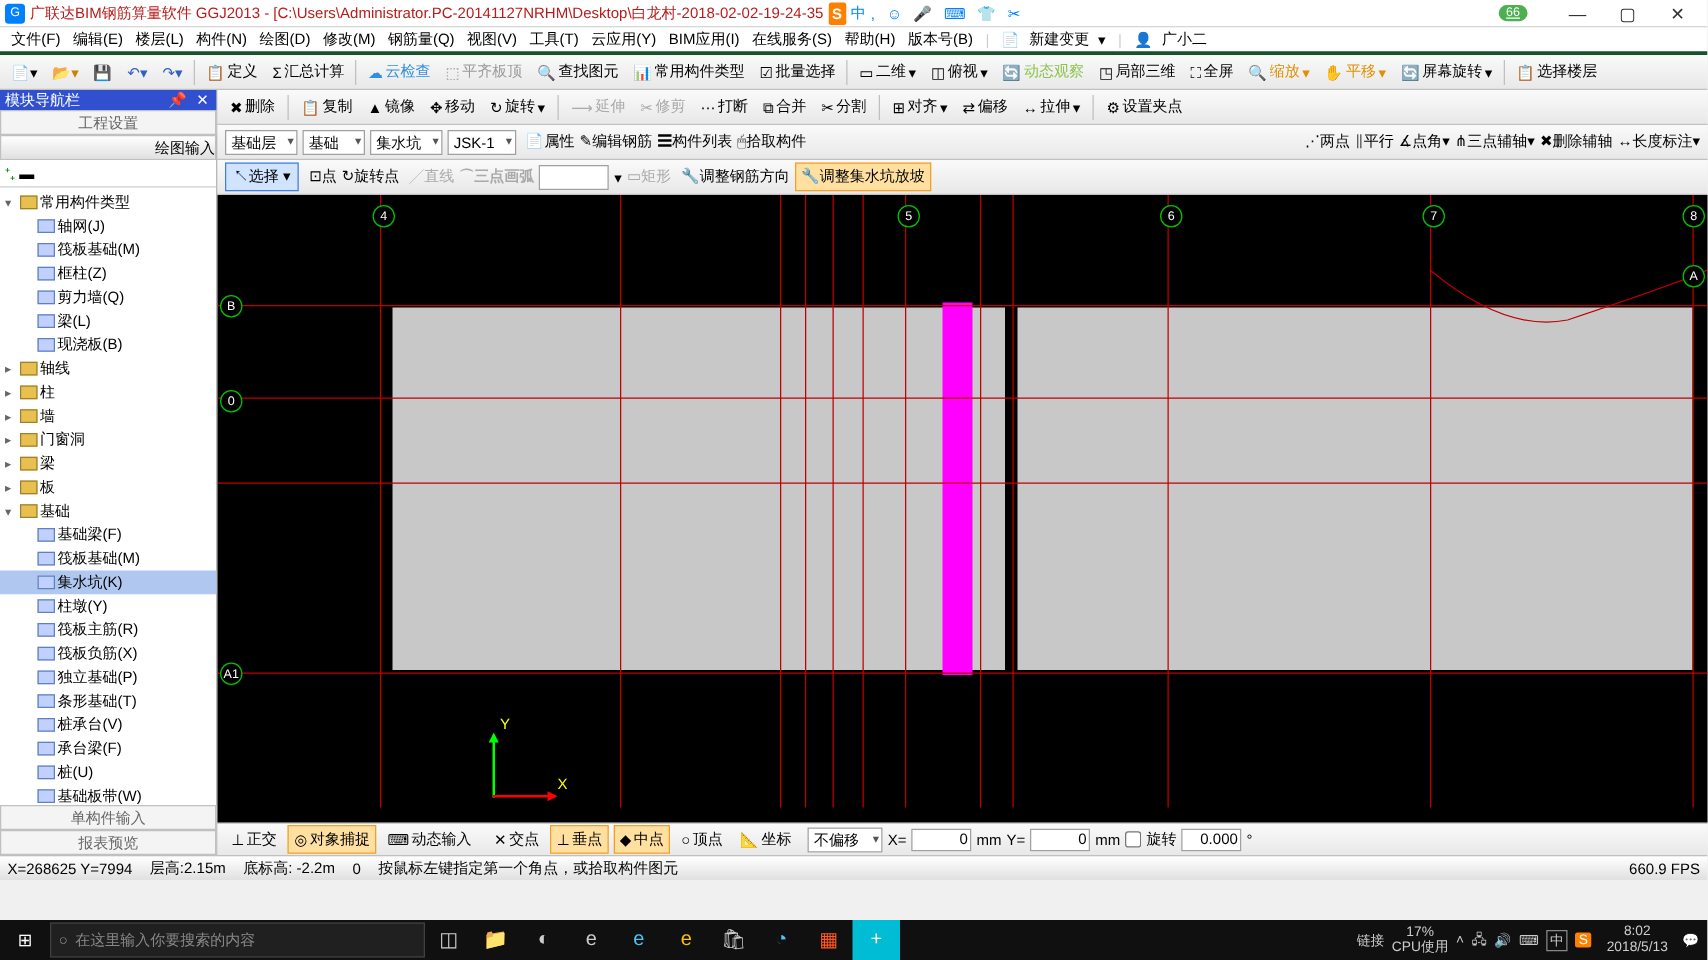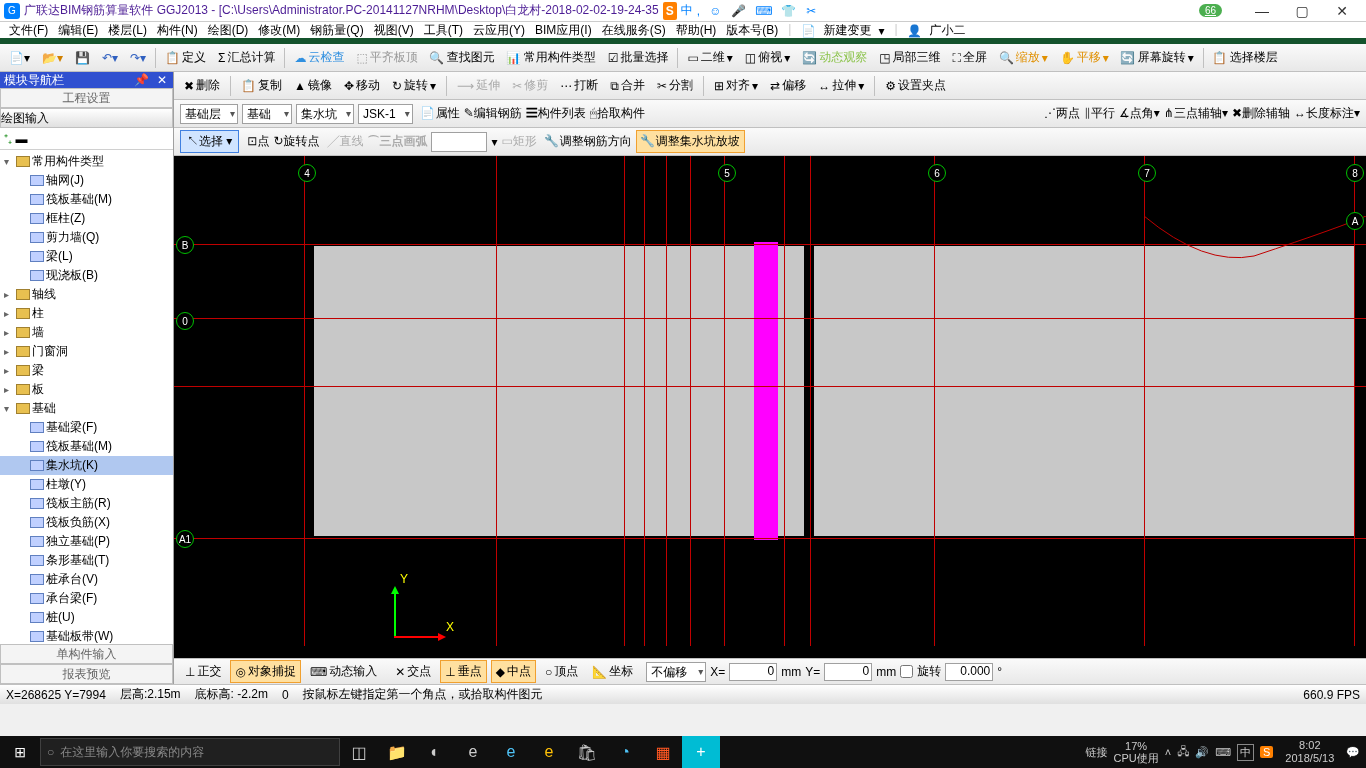--- a/index.html
+++ b/index.html
@@ -1,38 +1,38 @@
 <!DOCTYPE html>
 <html><head>
 <meta charset="utf-8">
 <style>
 * { margin: 0; padding: 0; box-sizing: border-box; }
 body { font-family: "Microsoft YaHei", SimSun, sans-serif; font-size: 12px; background: #f0f0f0; width: 1366px; height: 768px; overflow: hidden; position: relative; }
 .titlebar { height: 22px; background: #fff; display: flex; align-items: center; padding: 0 4px; border-bottom: 1px solid #ccc; }
 .titlebar .icon { width: 16px; height: 16px; background: #0080ff; border-radius: 3px; margin-right: 4px; display: flex; align-items: center; justify-content: center; color: #fff; font-size: 10px; }
-.titlebar .title { flex: 0 0 auto; white-space: nowrap; color: #4c1d95; }
+.titlebar .title { flex: 0 0 auto; white-space: nowrap; color: #b91c1c; }
 .titlebar .ime-box { margin-left: 4px; height: 18px; background: #ff8000; color: #fff; padding: 0 3px; border-radius: 2px; display: inline-flex; align-items: center; font-weight: bold; }
 .titlebar .ime-icons { margin-left: 4px; color: #0080ff; letter-spacing: 3px; }
 .titlebar .spacer { flex: 1; }
 .titlebar .badge { background: #4caf50; color: #fff; border-radius: 10px; padding: 1px 6px; font-size: 10px; margin-right: 20px; text-decoration: underline; }
 .titlebar .wbtn { width: 40px; text-align: center; color: #333; font-size: 14px; }
-.menubar { height: 22px; background: #fff; display: flex; align-items: flex-start; padding: 0 4px; border-bottom: 6px solid #14532d; }
+.menubar { height: 22px; background: #fff; display: flex; align-items: center; padding: 0 4px; border-bottom: 3px solid #14532d; }
 .menubar span { padding: 0 5px; cursor: default; }
 .menubar .sep { color: #ccc; }
 .menubar .right { margin-left: auto; display: flex; align-items: center; gap: 6px; }
 .menubar .link { color: #0000ff; }
 .menubar .phone { color: #006699; }
 .toolbar { height: 28px; background: linear-gradient(#fafafa, #e8e8e8); display: flex; align-items: center; padding: 0 4px; border-bottom: 1px solid #c0c0c0; gap: 2px; }
 .toolbar .tb { padding: 2px 5px; display: flex; align-items: center; gap: 2px; white-space: nowrap; }
 .toolbar .sep { width: 1px; height: 20px; background: #c0c0c0; margin: 0 2px; }
 .main { display: flex; height: 612px; }
 .leftpanel { width: 174px; background: #fff; border-right: 1px solid #a0a0a0; display: flex; flex-direction: column; }
 .leftpanel .tabhdr { height: 16px; background: #3050d0; color: #fff; display: flex; align-items: center; padding: 0 4px; font-size: 12px; justify-content: space-between; }
 .leftpanel .tabhdr .pins { letter-spacing: 2px; }
-.leftpanel .seltab { height: 20px; background: linear-gradient(#fff,#e0e0e0); border: 1px solid #c0c0c0; text-align: left; line-height: 18px; }
+.leftpanel .seltab { height: 20px; background: linear-gradient(#fff,#e0e0e0); border: 1px solid #c0c0c0; text-align: right; line-height: 18px; }
 .leftpanel .unseltab { height: 20px; background: #f4f4f4; border: 1px solid #c0c0c0; text-align: center; line-height: 18px; color: #666; }
 .leftpanel .toolrow { height: 22px; border-bottom: 1px solid #d0d0d0; padding: 2px 4px; }
 .tree { flex: 1; overflow: auto; padding: 2px 0; }
 .tree .node { padding: 1px 2px 1px 4px; display: flex; align-items: center; gap: 2px; white-space: nowrap; cursor: default; }
 .tree .exp { width: 10px; color: #666; font-size: 10px; }
 .tree .fld { width: 14px; height: 11px; background: #e8c050; border: 1px solid #a08030; }
 .tree .fic { width: 14px; height: 11px; background: #c0d0ff; border: 1px solid #6080c0; }
 .tree .l1 { padding-left: 4px; }
 .tree .l2 { padding-left: 18px; }
 .tree .sel { background: #b0c8f0; }

